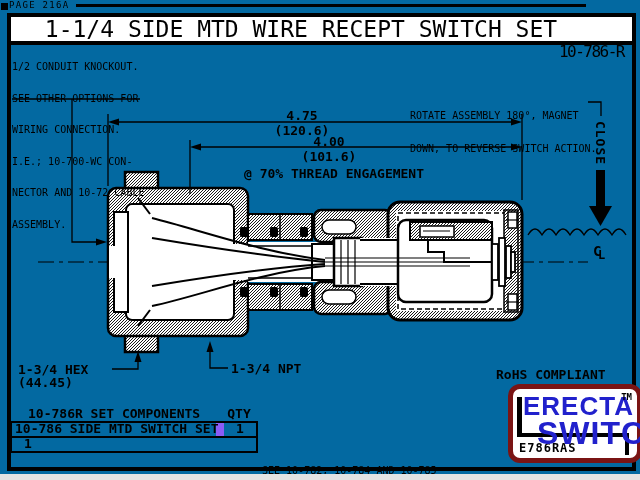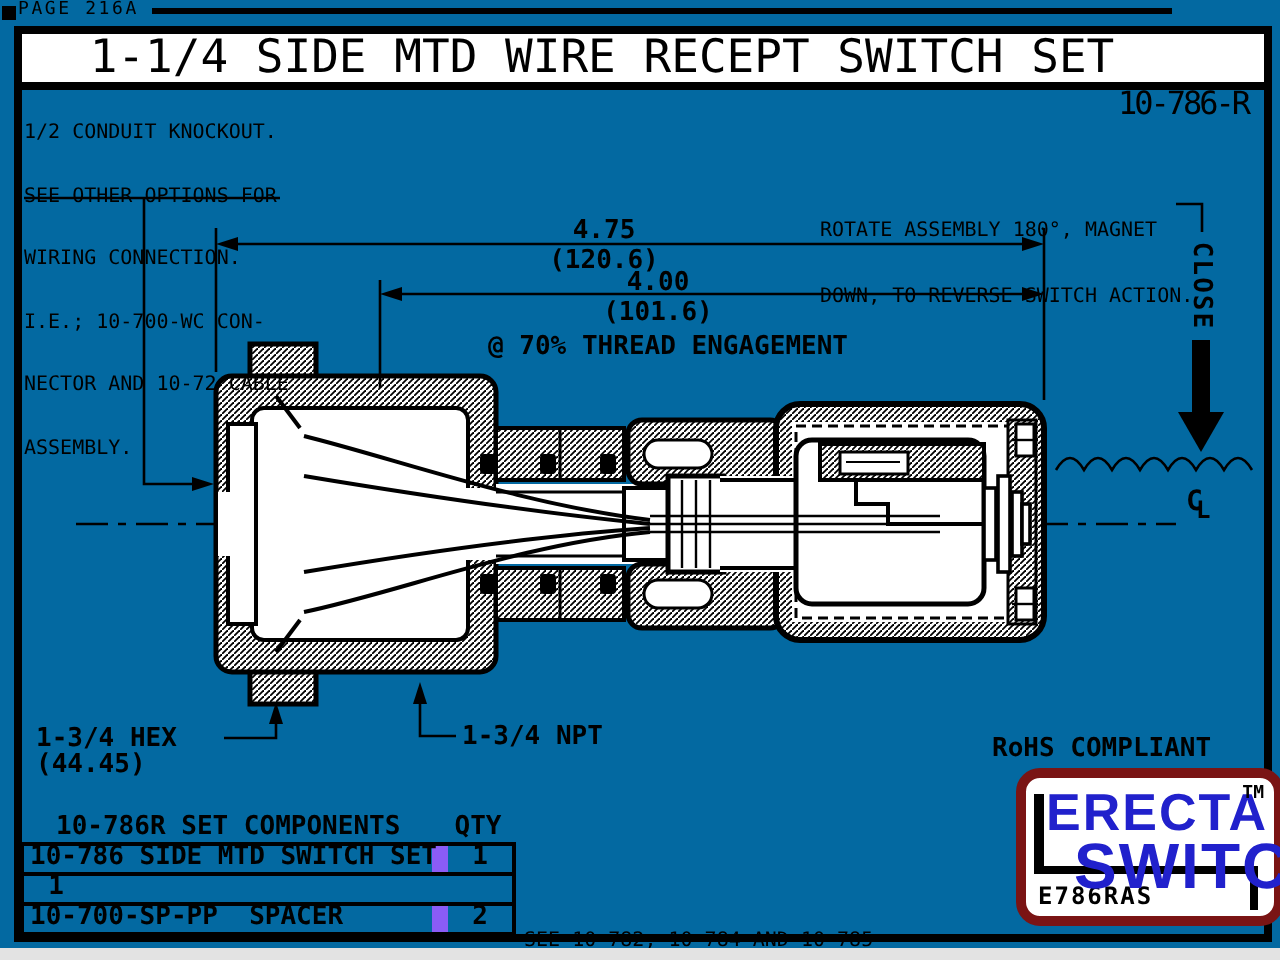--- a/index.html
+++ b/index.html
@@ -230,24 +230,20 @@
       <div class="q">QTY</div>
     </div>
     <div class="box">
       <div class="row">
         <div class="n">10-786 SIDE MTD SWITCH SET</div>
         <div class="q">1</div>
       </div>
       <div class="row">
         <div class="q">1</div>
       </div>
-      <div class="row">
-        <div class="n">10-700-SP-PP  SPACER</div>
-        <div class="q">2</div>
-      </div>
     </div>
   </div>
 
   <div class="abs" id="logo-box">
     <div class="bar-v"></div>
     <div class="bar-h"></div>
     <div class="bar-step"></div>
     <div id="logo-erecta">ERECTA</div>
     <div id="logo-tm">TM</div>
     <div id="logo-switch">

